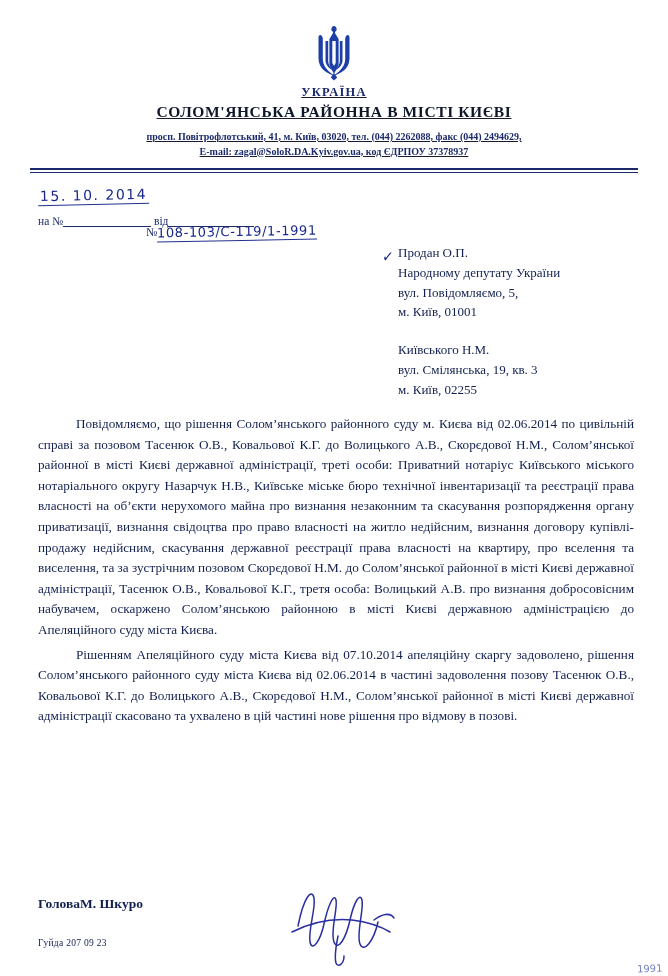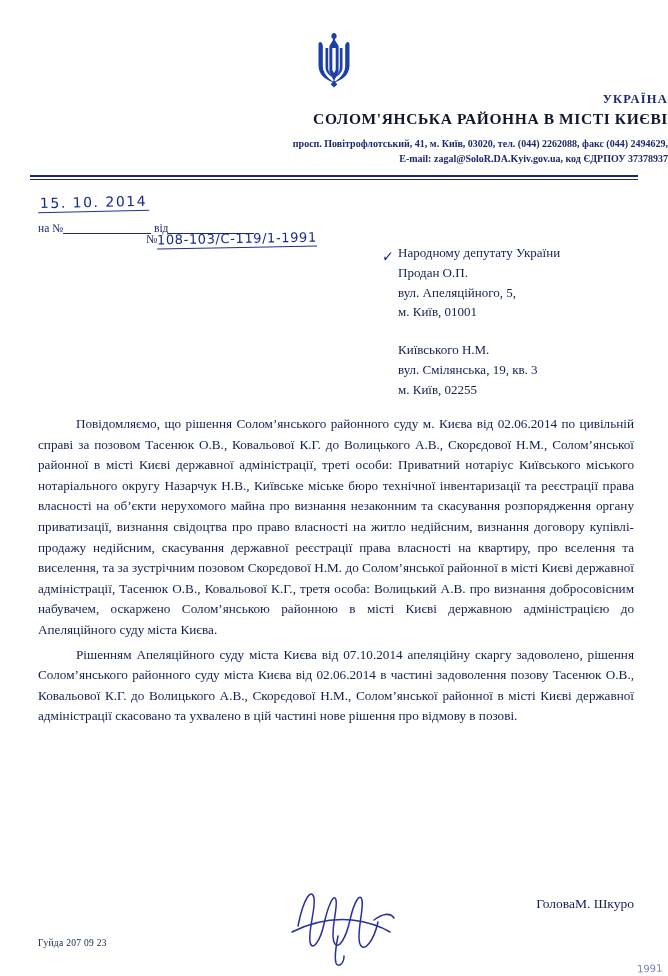--- a/index.html
+++ b/index.html
@@ -18,22 +18,23 @@
   .page {
     position: relative;
     width: 668px;
     height: 976px;
     box-sizing: border-box;
     padding: 0;
   }
 
   
   .letterhead {
-    text-align: right;
-    padding-top: 32px;
+    text-align: center;
+    padding-top: 25px;
+    text-decoration: underline;
   }
   .emblem {
     width: 40px;
     height: 56px;
     margin: 0 auto 4px auto;
     display: block;
   }
   .country {
     font-size: 12.5px;
     font-weight: bold;
@@ -167,21 +168,22 @@
 
   
   .sign-row {
     position: absolute;
     left: 38px;
     right: 34px;
     top: 896px;
     font-size: 13.5px;
     color: #12204f;
     display: flex;
-    justify-content: flex-end;
+    justify-content: flex-start;
+    font-weight: bold;
   }
   .signature-svg {
     position: absolute;
     left: 278px;
     top: 880px;
     width: 130px;
     height: 86px;
   }
   .footer-code {
     position: absolute;
@@ -242,23 +244,23 @@
     </div>
     <div class="reg-row2">
       <span>на №</span><span class="line l1"></span>
       <span>від</span><span class="line l2"></span>
     </div>
   </div>
 
   <div class="addressees">
     <div class="addr-block" style="position:relative;">
       <span class="checkmark">✓</span>
+      <div>Продан О.П.</div>
       <div>Народному депутату України</div>
-      <div>Продан О.П.</div>
-      <div>вул. Апеляційного, 5,</div>
+      <div>вул. Повідомляємо, 5,</div>
       <div>м. Київ, 01001</div>
     </div>
     <div class="addr-block">
       <div>Київського Н.М.</div>
       <div>вул. Смілянська, 19, кв. 3</div>
       <div>м. Київ, 02255</div>
     </div>
   </div>
 
   <div class="body-text">

